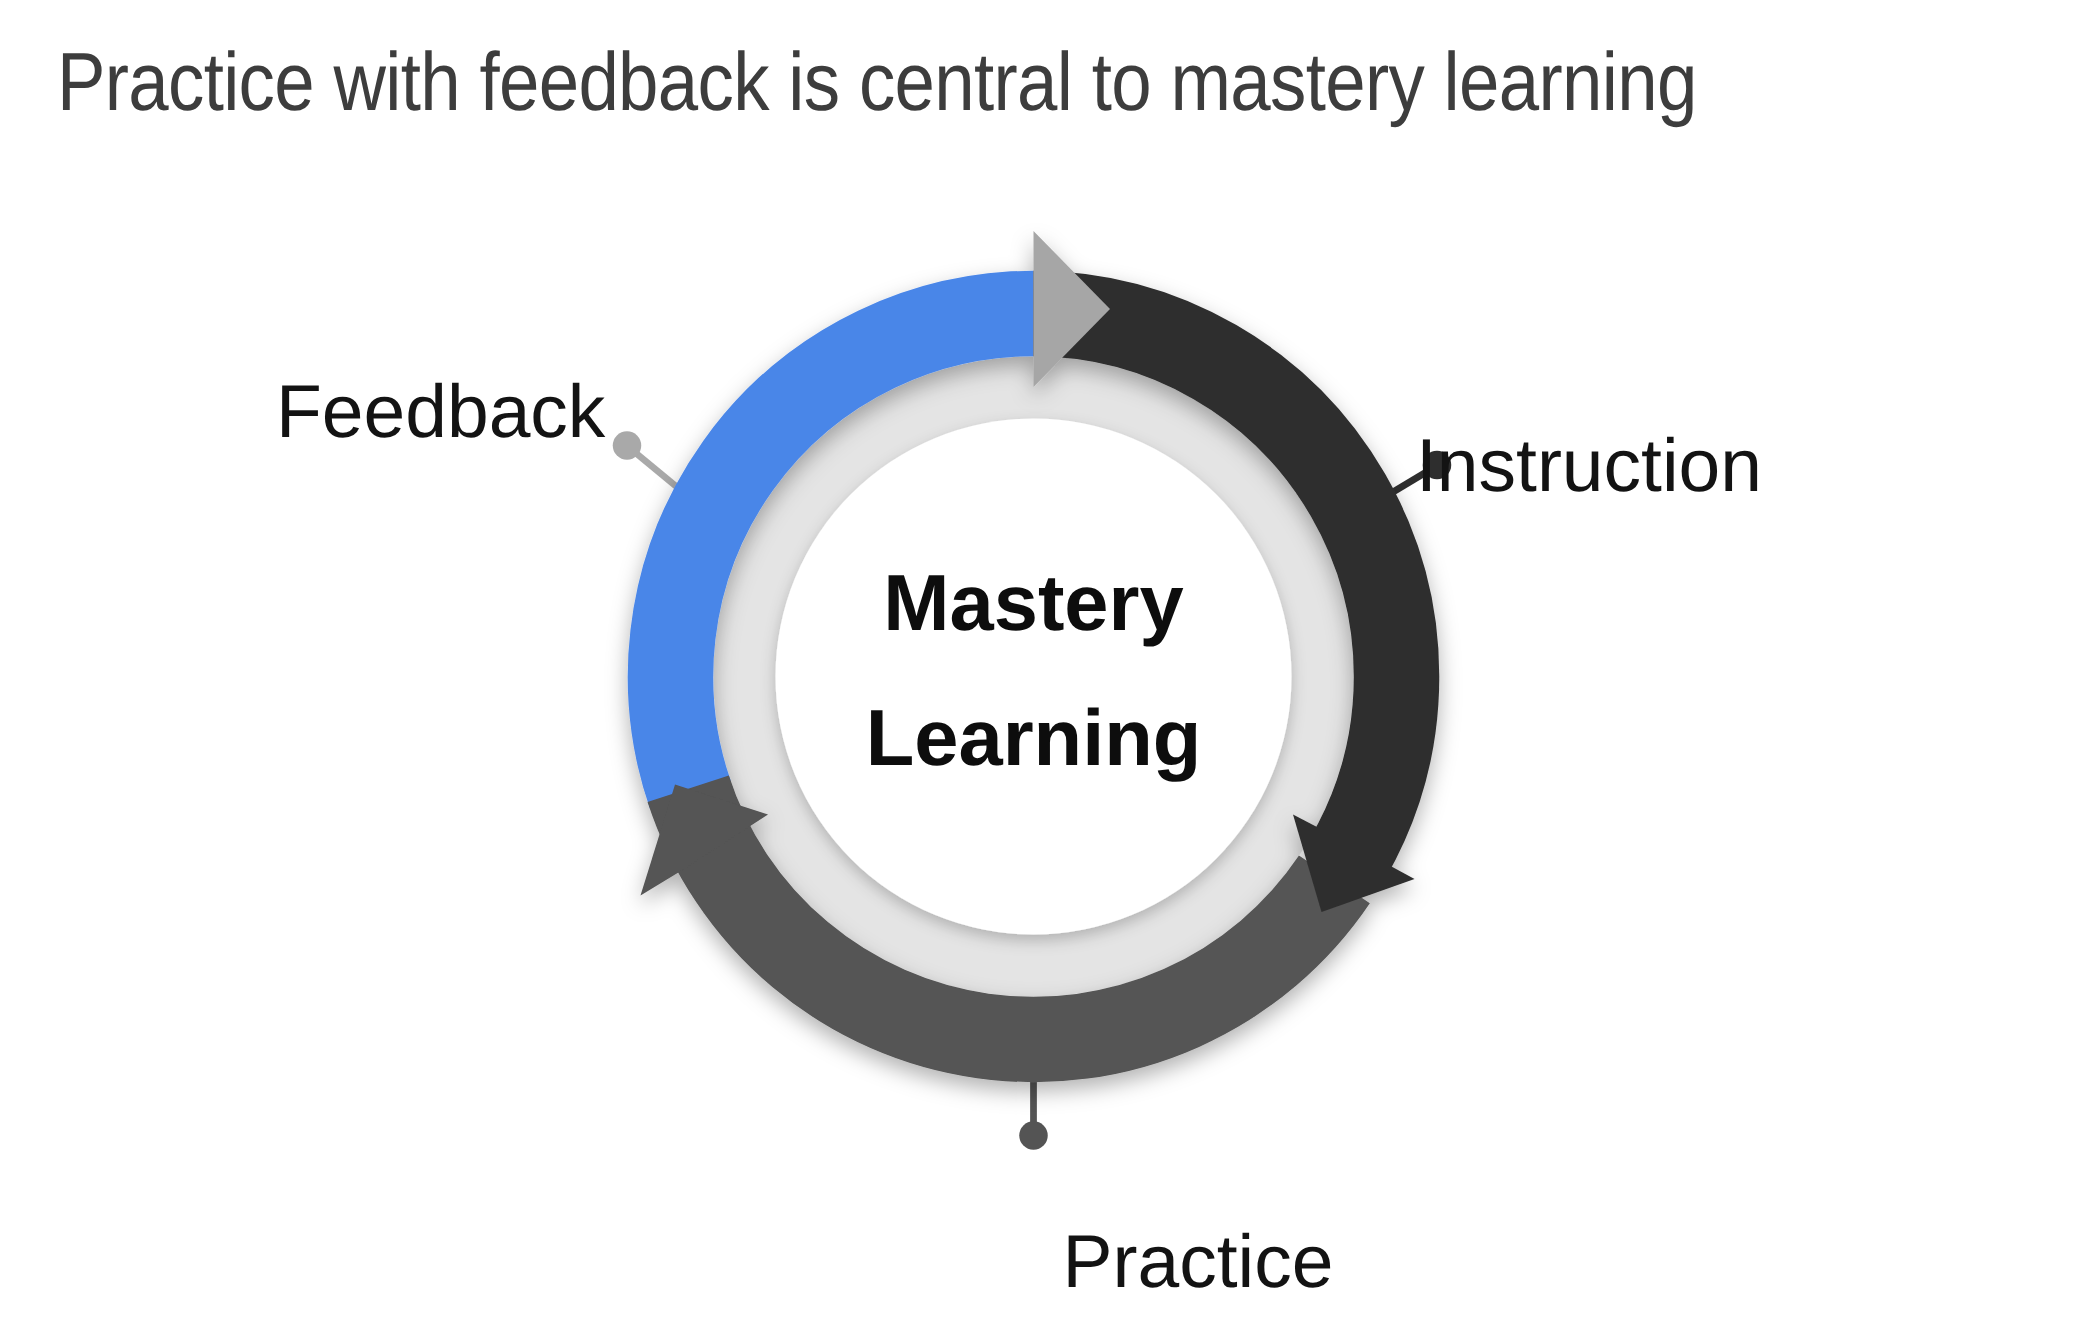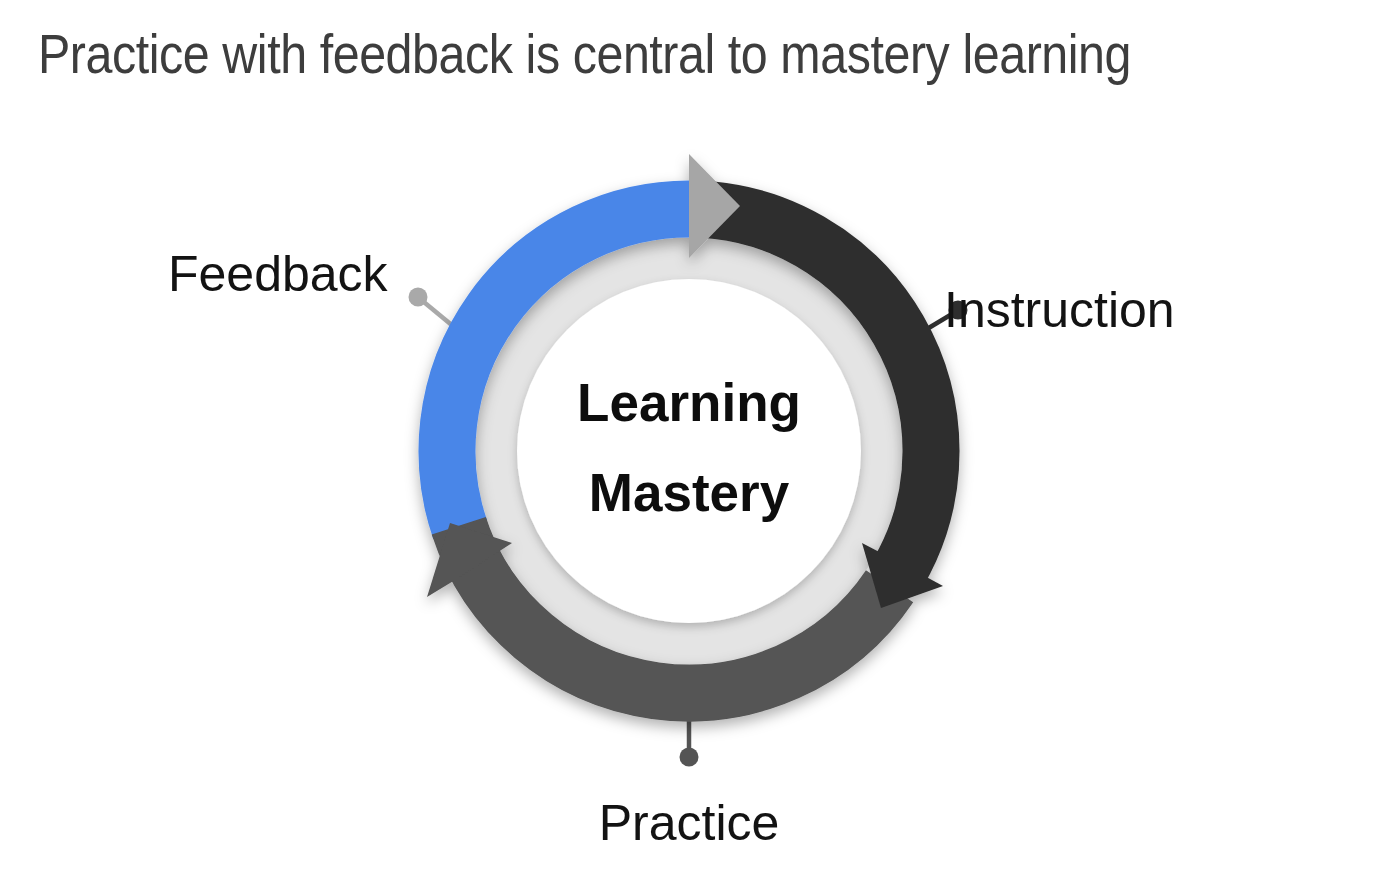--- a/index.html
+++ b/index.html
@@ -10,23 +10,23 @@
   .page-title{
     position:absolute;left:38px;top:22px;margin:0;
     font-size:55px;font-weight:300;color:#3d3d3d;letter-spacing:-0.5px;
     white-space:nowrap;transform:scaleX(0.88);transform-origin:left top;
     font-family:"Liberation Sans", sans-serif;
   }
   .diagram-svg{position:absolute;left:0;top:0;}
   .seg-label{
     position:absolute;font-size:50px;color:#131313;line-height:56px;white-space:nowrap;
   }
-  .label-feedback{left:168px;top:246px;}
+  .label-feedback{left:184px;top:246px;}
   .label-instruction{left:944px;top:282px;}
-  .label-practice{left:489px;top:795px;width:400px;text-align:center;}
+  .label-practice{left:489px;top:813px;width:400px;text-align:right;}
   .center-label{
     position:absolute;left:489px;top:358px;width:400px;text-align:center;
     font-size:53px;font-weight:bold;color:#0d0d0d;line-height:90px;
   }
 </style>
 </head>
 <body>
 
 <h1 class="page-title">Practice with feedback is central to mastery learning</h1>
 
@@ -66,15 +66,15 @@
   </g>
 
   <circle cx="689" cy="451" r="172" filter="url(#softShadow)" fill="#ffffff"></circle>
 </svg>
 
 <div class="seg-label label-feedback">Feedback</div>
 <div class="seg-label label-instruction">Instruction</div>
 <div class="seg-label label-practice">Practice</div>
 
 <div class="center-label">
+  <div>Mastery</div>
   <div>Learning</div>
-  <div>Mastery</div>
 </div>
 
 </body></html>

